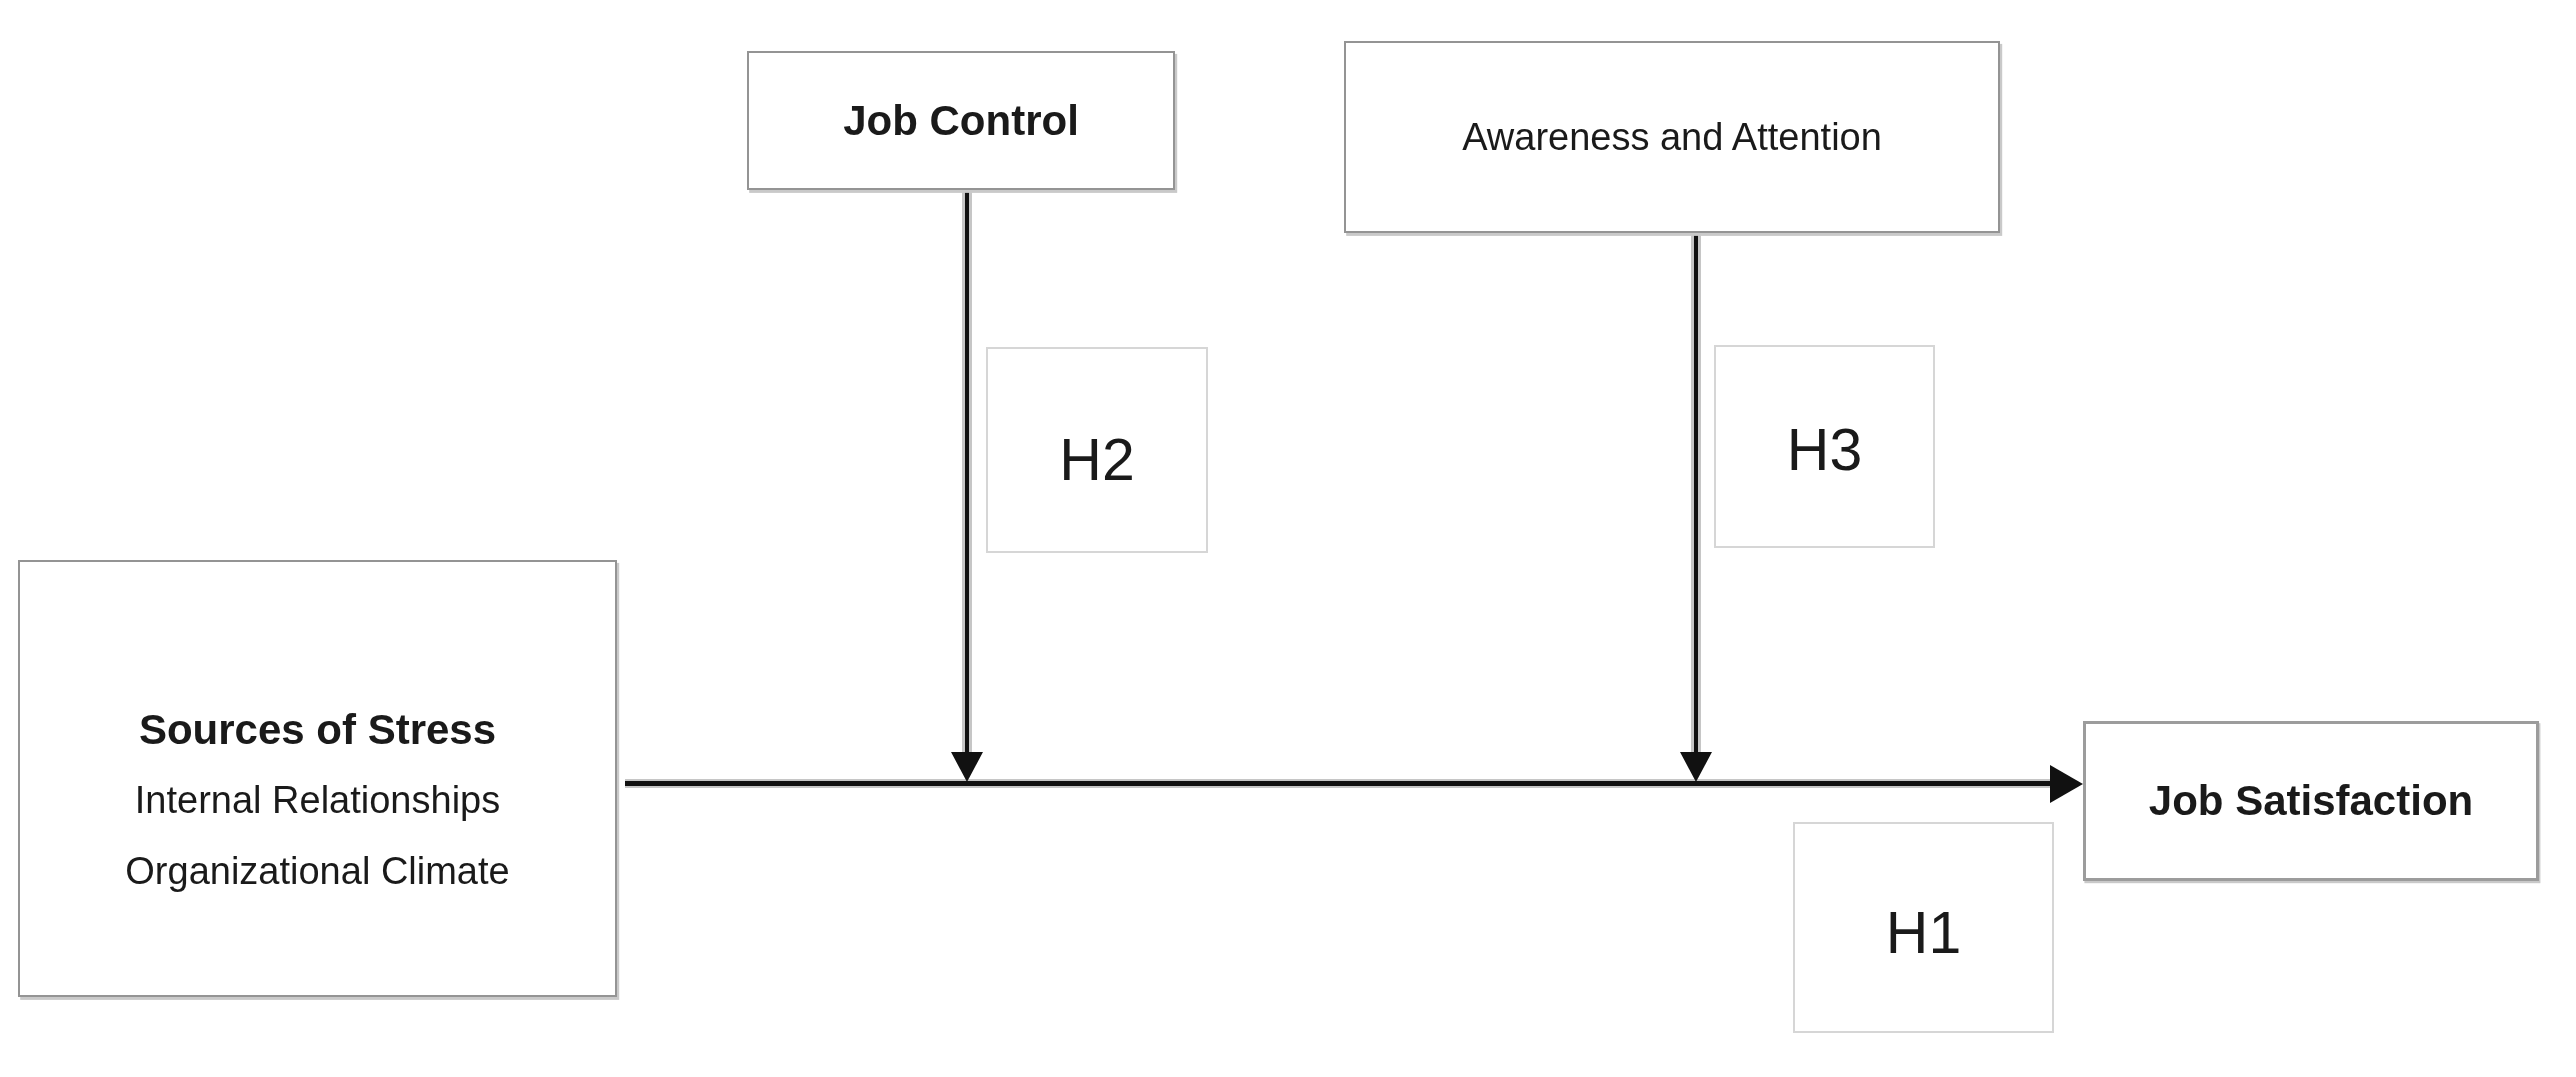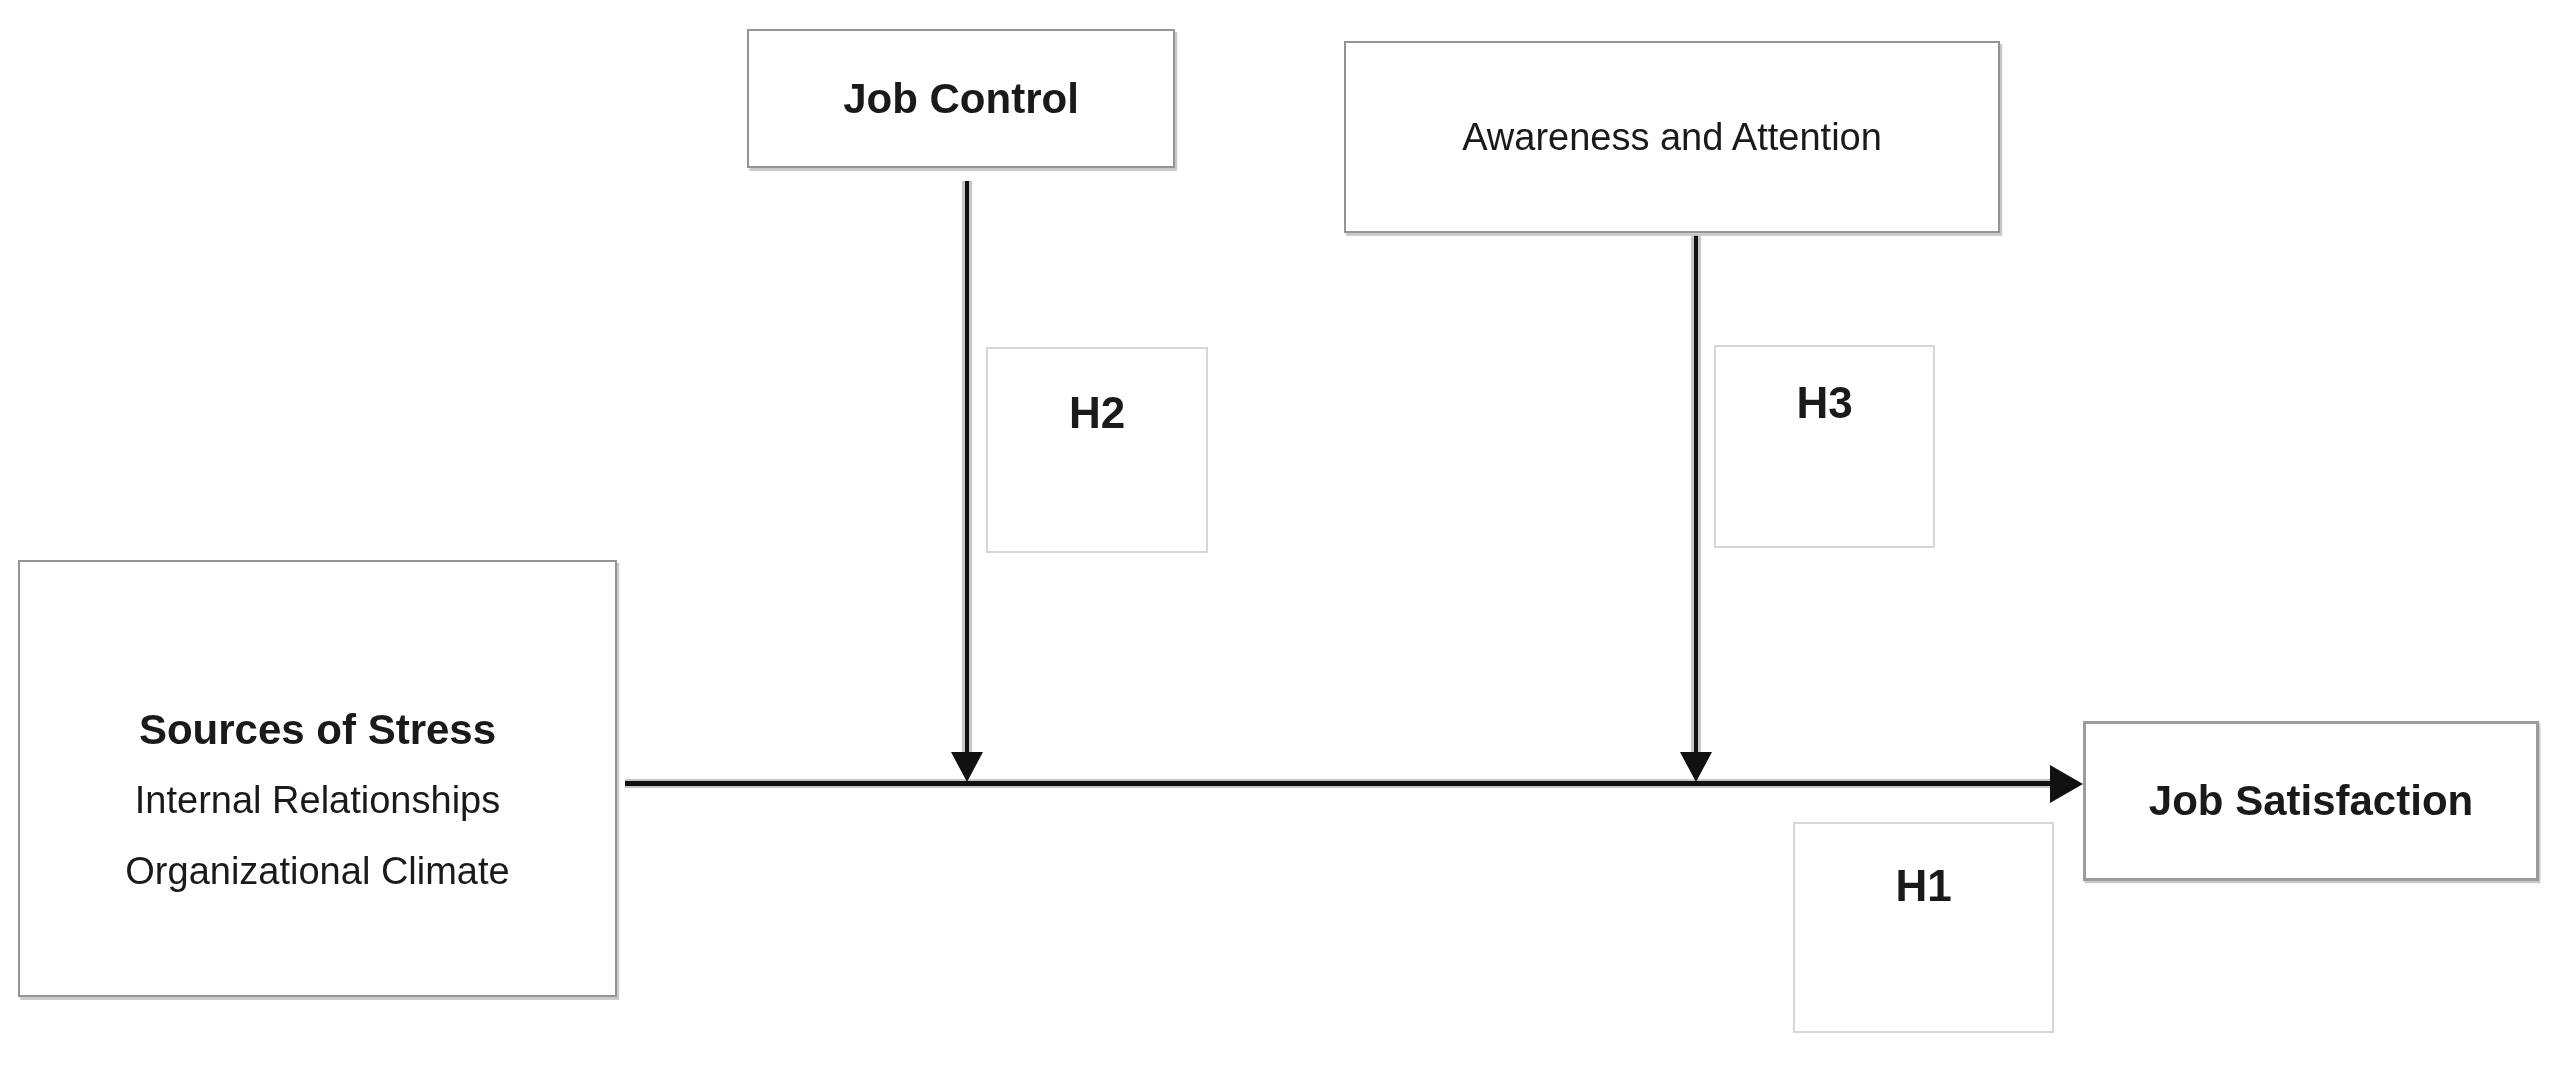--- a/index.html
+++ b/index.html
@@ -49,25 +49,26 @@
     letter-spacing: 0px;
   }
   .box-text {
     font-size: 38px;
     font-weight: 400;
   }
   .multiline {
     line-height: 71px;
   }
   .hyp-label {
-    font-size: 44px;
-    font-weight: 700;
+    font-size: 59px;
+    font-weight: 400;
+    margin-top: 40px;
   }
 
-  #box-job-control      { left: 747px; top:   29px; width: 428px; height: 139px; }
+  #box-job-control      { left: 747px; top:   51px; width: 428px; height: 139px; }
   #box-mindfulness      { left: 1344px; top:   41px; width: 656px; height: 192px; }
   #box-sources          { left:   18px; top:  560px; width: 599px; height: 437px; }
   #box-job-satisfaction { left: 2083px; top: 721px; width: 456px; height: 160px; }
 
   #box-sources .inner { transform: translateY(21.6px); }
 
   #box-h2 { left: 986px; top:  347px; width: 222px; height: 206px; padding-top: 42px; }
   #box-h3 { left: 1714px; top:  345px; width: 221px; height: 203px; padding-top: 34px; }
   #box-h1 { left: 1793px; top: 822px; width: 261px; height: 211px; padding-top: 40px; }
 

